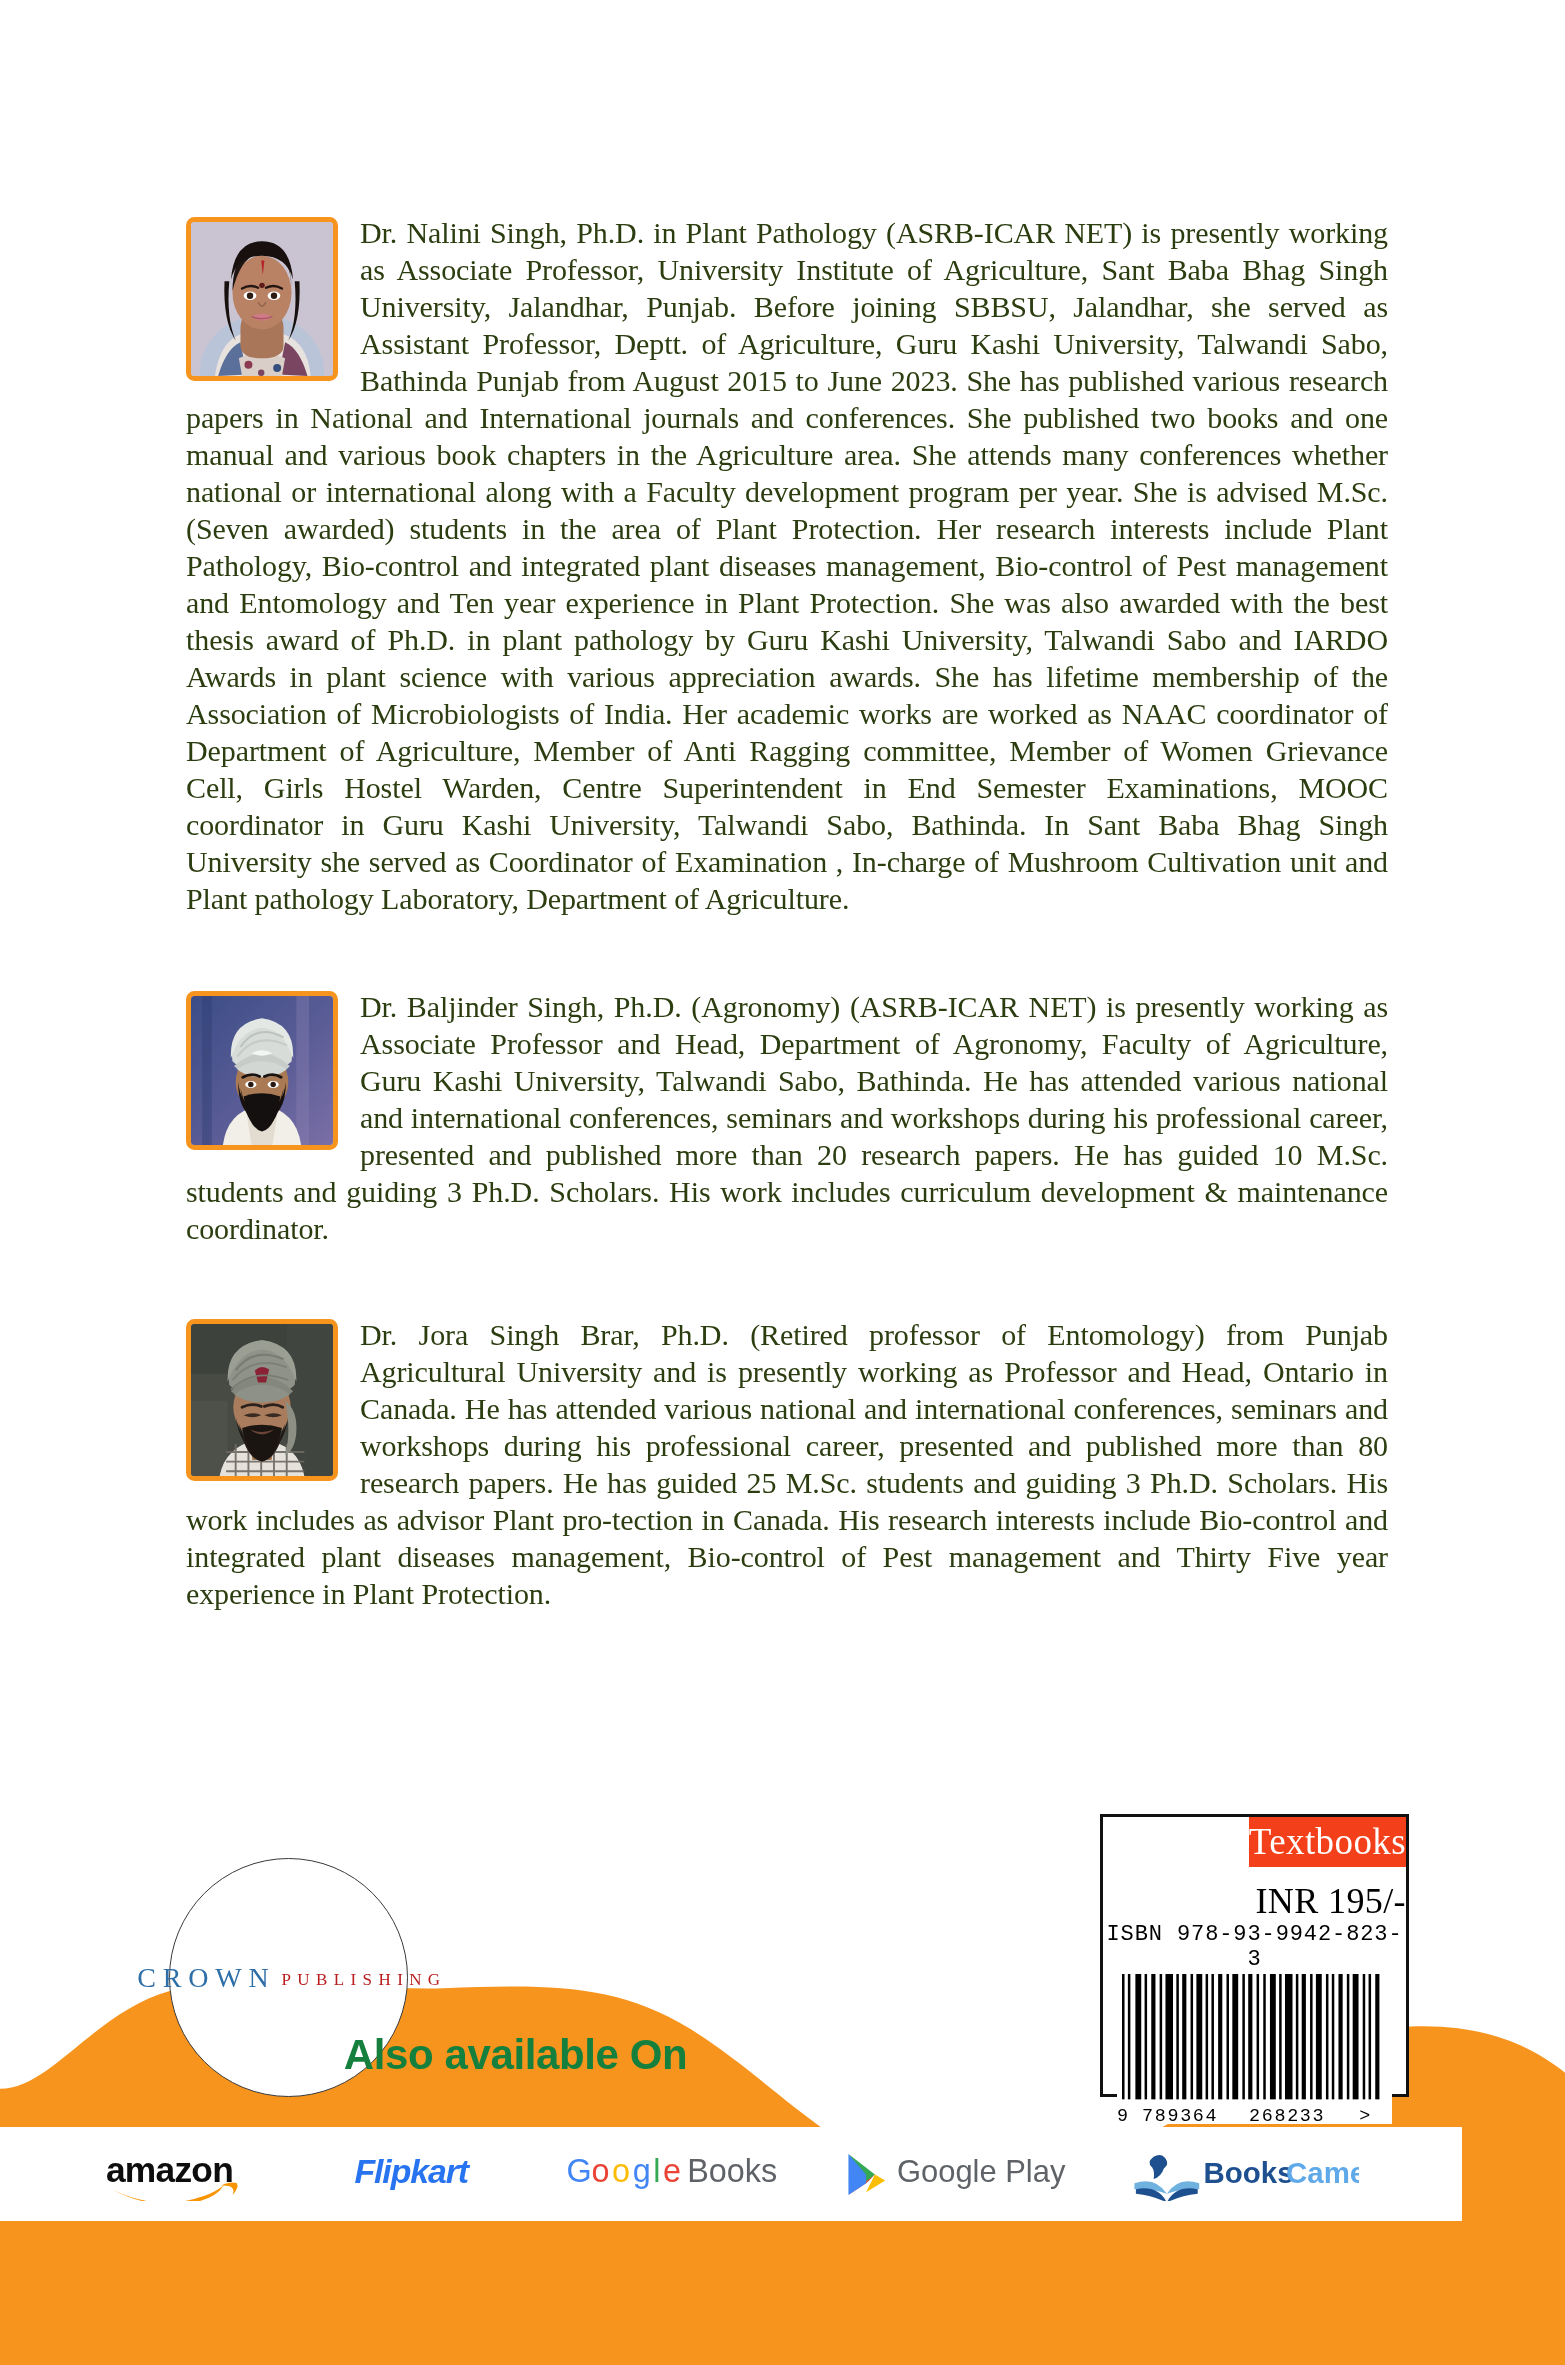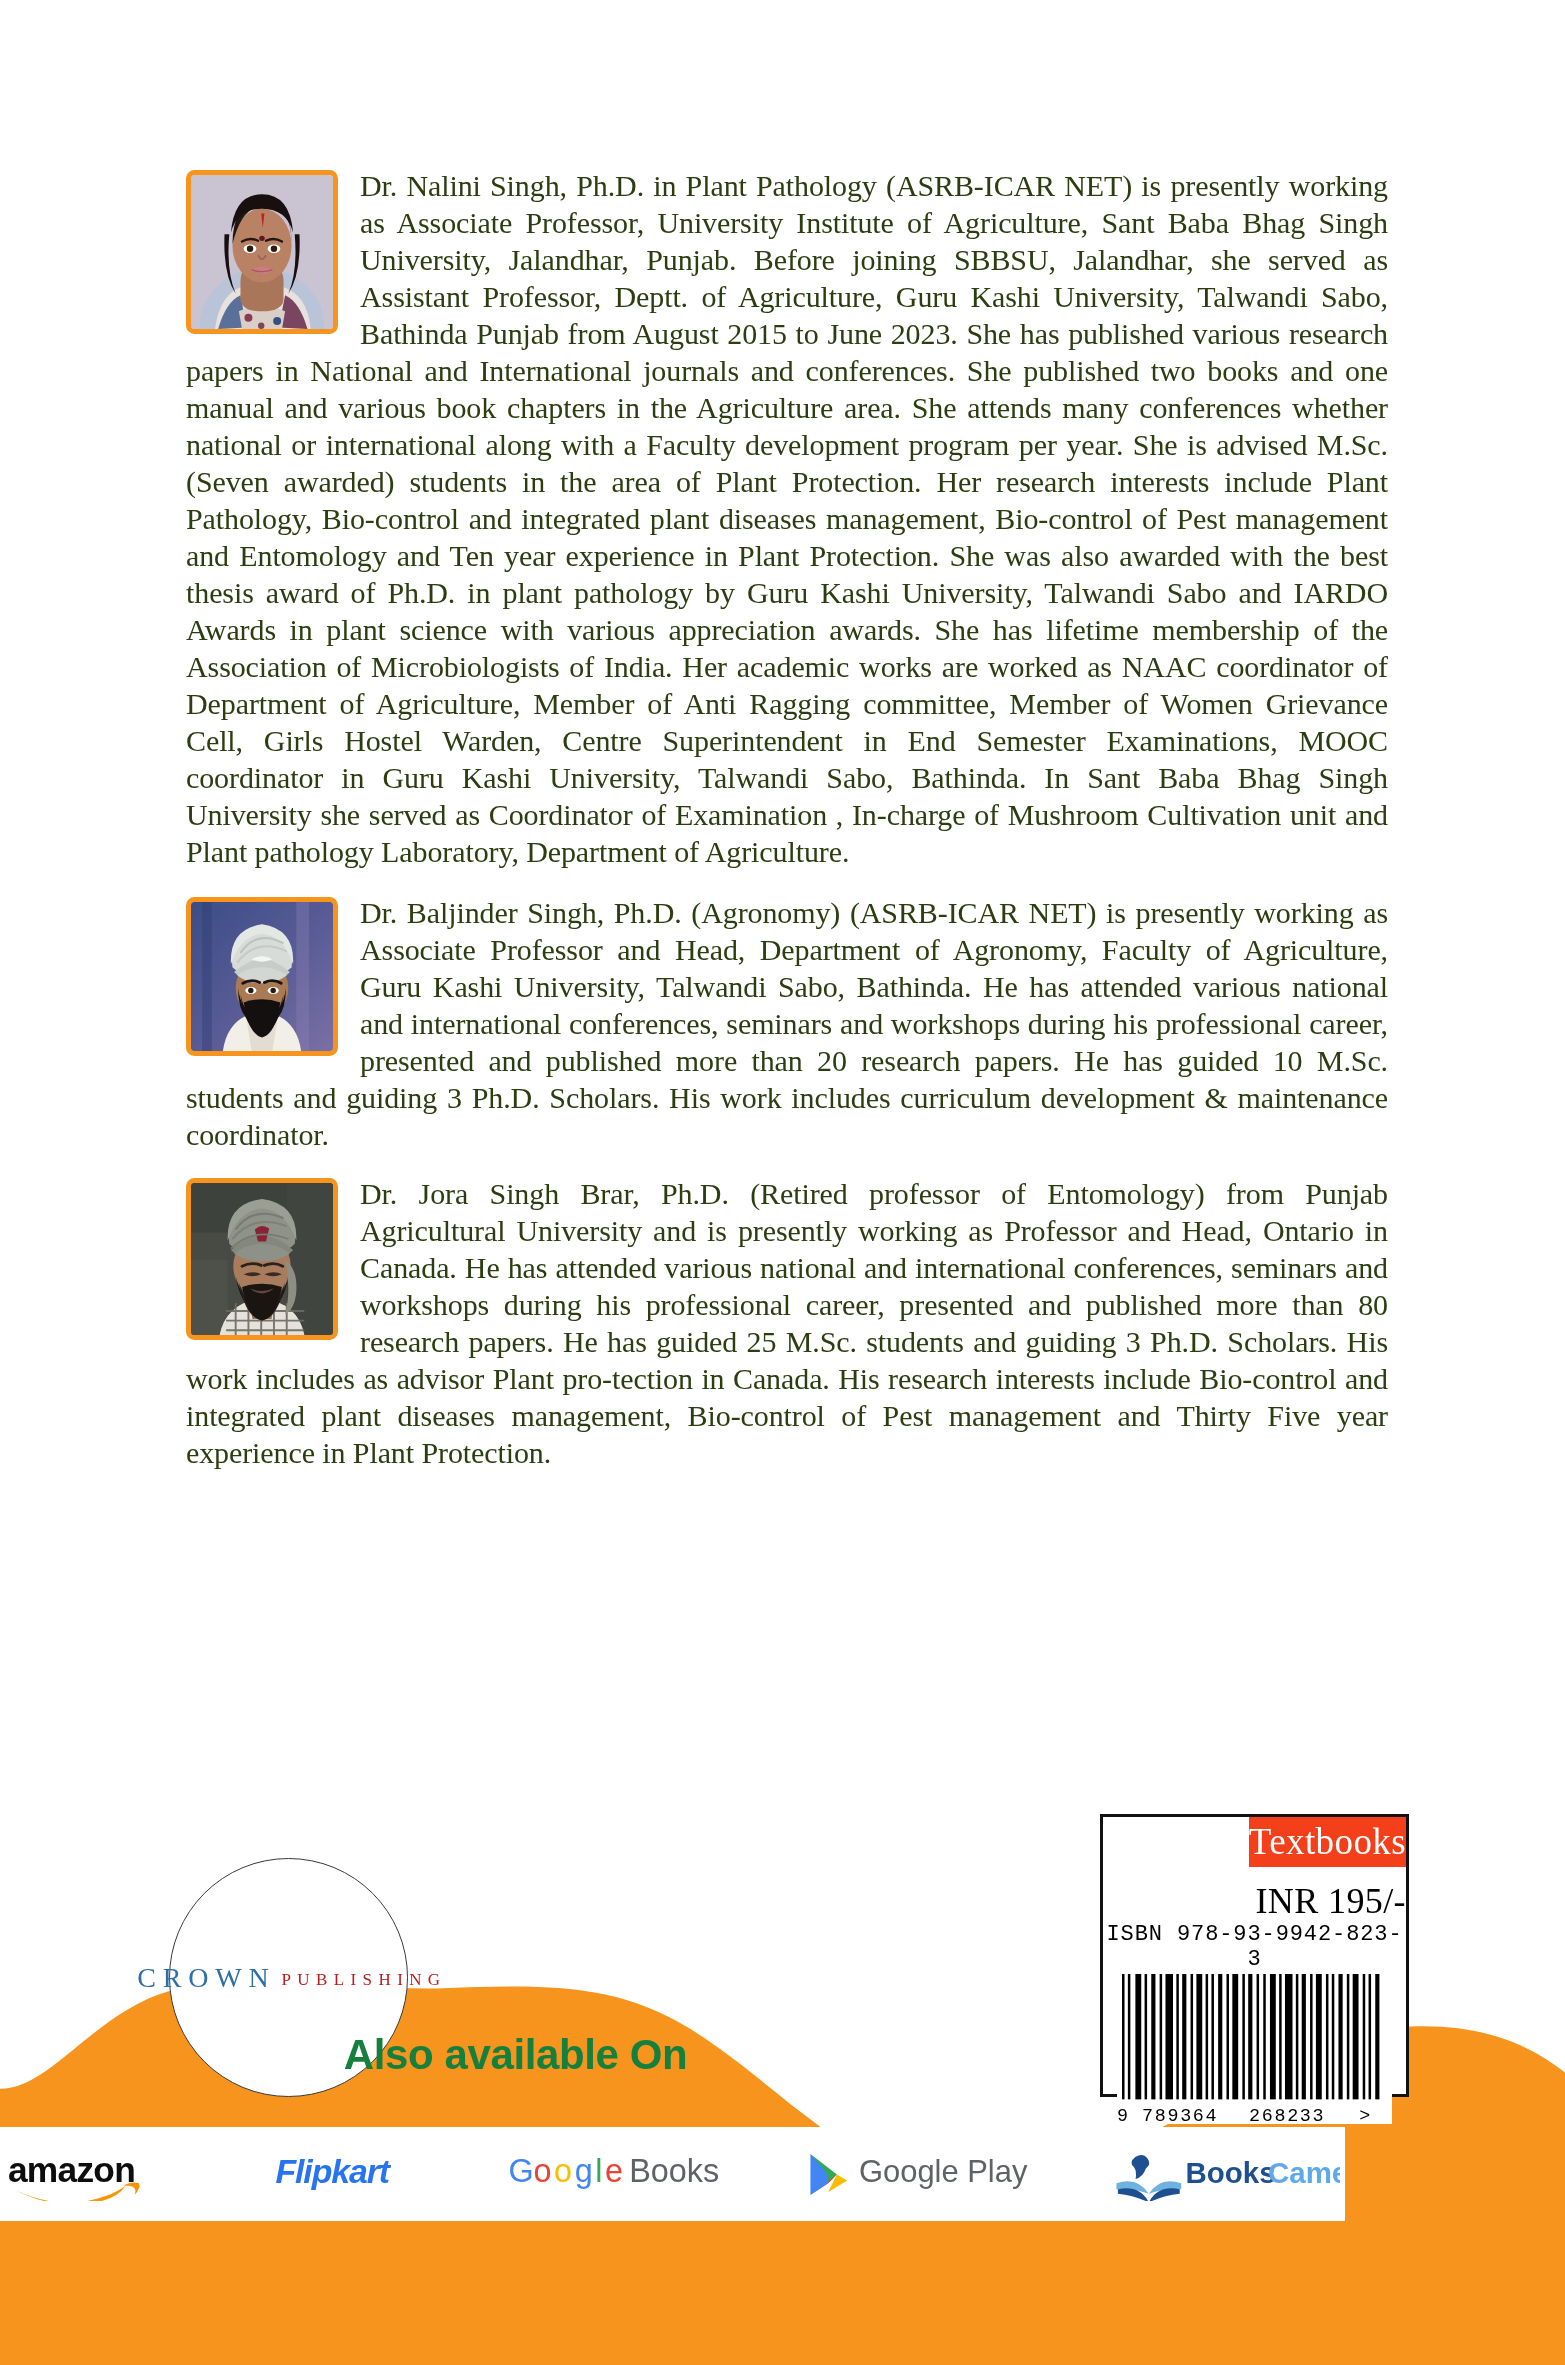--- a/index.html
+++ b/index.html
@@ -24,20 +24,21 @@
   .content {
     position: absolute;
     left: 186px;
     top: 167px;
     width: 1202px;
   }
 
   .bio-block {
     position: relative;
     margin-bottom: 0;
+    margin-top: 47px;
   }
 
   .bio-text {
     font-family: "Liberation Serif", "DejaVu Serif", serif;
     font-size: 30px;
     line-height: 37px;
     color: #2c3d10;
     text-align: justify;
     text-justify: inter-word;
     hyphens: none;
@@ -132,27 +133,27 @@
     color: #15803d;
     z-index: 6;
     letter-spacing: -0.4px;
   }
 
   
   .store-strip {
     position: absolute;
     left: 0;
     top: 2127px;
-    width: 1345px;
+    width: 1462px;
     height: 94px;
     background: #ffffff;
     display: flex;
     align-items: center;
     justify-content: center;
-    gap: 78px;
+    gap: 58px;
     z-index: 6;
   }
   .store-logo { height: 53px; display: flex; align-items: center; }
   .store-logo svg { display: block; height: 100%; }
 
   
   .isbn-box {
     position: absolute;
     left: 1100px;
     top: 1814px;

